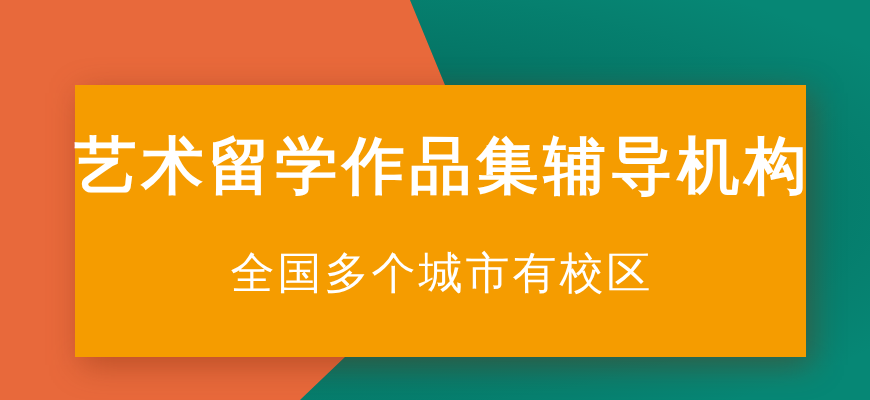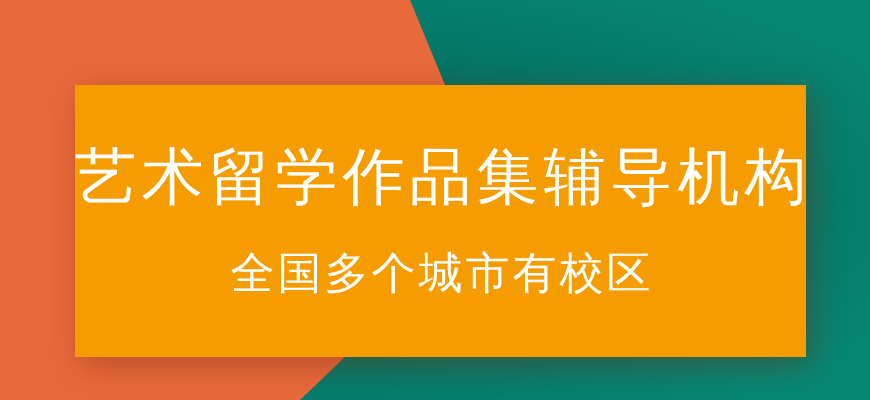--- a/index.html
+++ b/index.html
@@ -54,33 +54,33 @@
     flex-direction: column;
     align-items: center;
     justify-content: center;
   }
   #headline {
     color: #ffffff;
     font-size: 62px;
     line-height: 1;
     letter-spacing: 5px;
     text-indent: 5px;
-    font-weight: 400;
+    font-weight: 700;
     white-space: nowrap;
     margin: 0 0 42px 0;
   }
   #subheadline {
     color: #ffffff;
     font-size: 44px;
     line-height: 1;
     letter-spacing: 3px;
     text-indent: 3px;
     font-weight: 400;
     white-space: nowrap;
-    margin: 1px;
+    margin: 12px;
   }
 </style>
 </head>
 <body>
 
 <div id="banner">
 
   <div id="teal-wedge"></div>
   <div id="teal-shade"></div>
 

